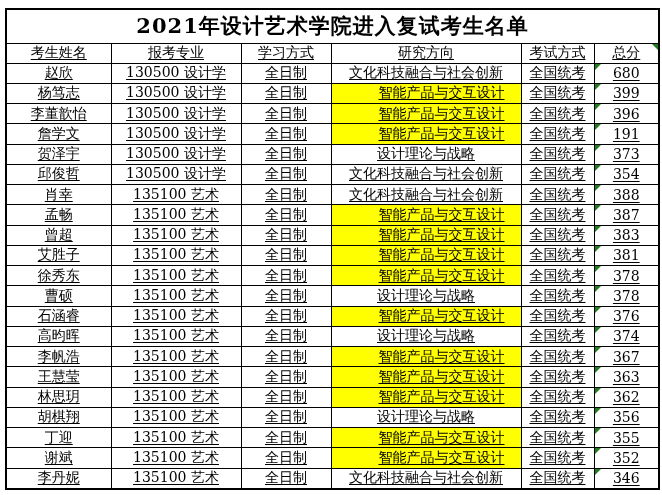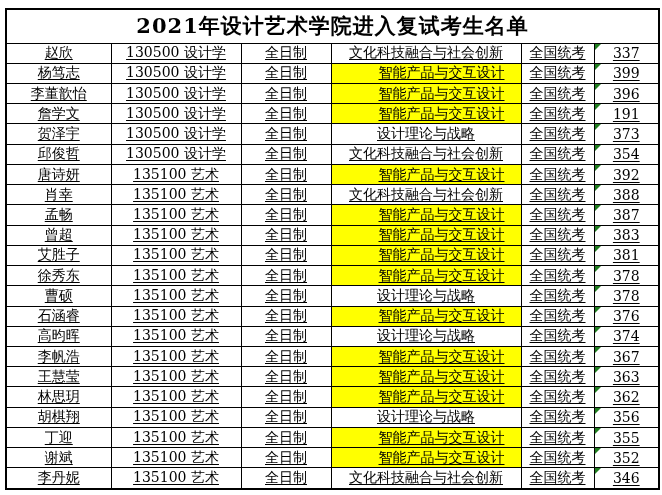--- a/index.html
+++ b/index.html
@@ -48,29 +48,37 @@
         <col style="width:130px">
         <col style="width:90px">
       <col style="width:190px">
         <col style="width:73px">
         <col style="width:65px">
     </colgroup>
     <thead>
       <tr class="title-row">
         <th colspan="6">2021年设计艺术学院进入复试考生名单</th>
       </tr>
+      <tr class="header-row">
+        <th><span class="u">考生姓名</span></th>
+        <th><span class="u">报考专业</span></th>
+        <th><span class="u">学习方式</span></th>
+        <th><span class="u">研究方向</span></th>
+        <th><span class="u">考试方式</span></th>
+        <th class="score-head"><span class="tri-tr"></span><span class="u">总分</span></th>
+      </tr>
     </thead>
     <tbody>
         <tr>
           <td><span class="u">赵欣</span></td>
           <td><span class="u">130500 设计学</span></td>
           <td><span class="u">全日制</span></td>
           <td><span class="u">文化科技融合与社会创新</span></td>
           <td><span class="u">全国统考</span></td>
-          <td class="score-cell"><span class="tri-tl"></span><span class="u">337</span></td>
+          <td class="score-cell"><span class="tri-tl"></span><span class="u">680</span></td>
         </tr>
         <tr>
           <td><span class="u">杨笃志</span></td>
           <td><span class="u">130500 设计学</span></td>
           <td><span class="u">全日制</span></td>
           <td class="hl"><span class="u">智能产品与交互设计</span></td>
           <td><span class="u">全国统考</span></td>
           <td class="score-cell"><span class="tri-tl"></span><span class="u">399</span></td>
         </tr>
         <tr>
@@ -97,28 +105,20 @@
           <td><span class="u">全国统考</span></td>
           <td class="score-cell"><span class="tri-tl"></span><span class="u">373</span></td>
         </tr>
         <tr>
           <td><span class="u">邱俊哲</span></td>
           <td><span class="u">130500 设计学</span></td>
           <td><span class="u">全日制</span></td>
           <td><span class="u">文化科技融合与社会创新</span></td>
           <td><span class="u">全国统考</span></td>
           <td class="score-cell"><span class="tri-tl"></span><span class="u">354</span></td>
-        </tr>
-        <tr>
-          <td><span class="u">唐诗妍</span></td>
-          <td><span class="u">135100 艺术</span></td>
-          <td><span class="u">全日制</span></td>
-          <td class="hl"><span class="u">智能产品与交互设计</span></td>
-          <td><span class="u">全国统考</span></td>
-          <td class="score-cell"><span class="tri-tl"></span><span class="u">392</span></td>
         </tr>
         <tr>
           <td><span class="u">肖幸</span></td>
           <td><span class="u">135100 艺术</span></td>
           <td><span class="u">全日制</span></td>
           <td><span class="u">文化科技融合与社会创新</span></td>
           <td><span class="u">全国统考</span></td>
           <td class="score-cell"><span class="tri-tl"></span><span class="u">388</span></td>
         </tr>
         <tr>

